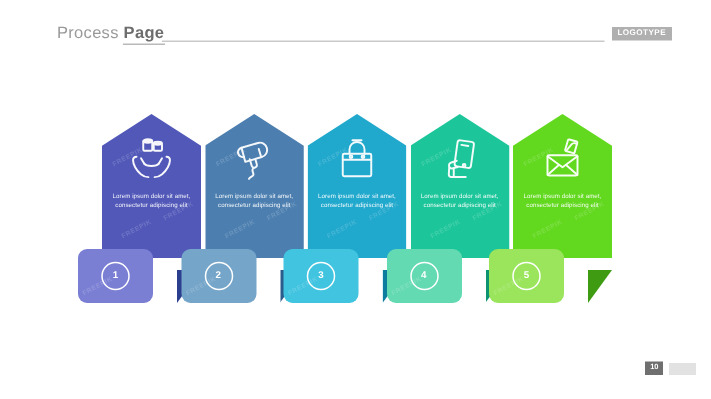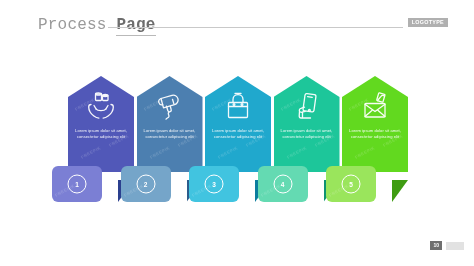--- a/index.html
+++ b/index.html
@@ -15,21 +15,21 @@
     background:#ffffff;
     overflow:hidden;
   }
 
   
   #header{
     position:absolute;left:0;top:0;width:474px;height:40px;
   }
   #title{
     position:absolute;left:38px;top:16px;
-    font-size:16px;letter-spacing:.2px;white-space:nowrap;font-family:Liberation Mono, monospace;
+    font-size:11px;letter-spacing:.2px;white-space:nowrap;
   }
   #title .t-light{color:#9a9a9a;font-weight:400;}
   #title .t-bold{color:#6d6d6d;font-weight:700;border-bottom:1.3px solid #b9b9b9;padding-bottom:1px;}
   #header-rule{
     position:absolute;left:108px;top:27px;width:295px;height:1px;
     background:#c9c9c9;
   }
   #logotype{
     position:absolute;right:26px;top:18px;
     background:#b0b0b0;color:#ffffff;

